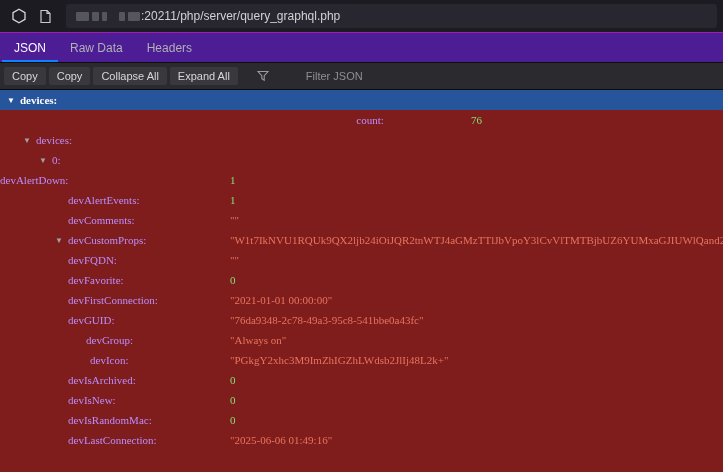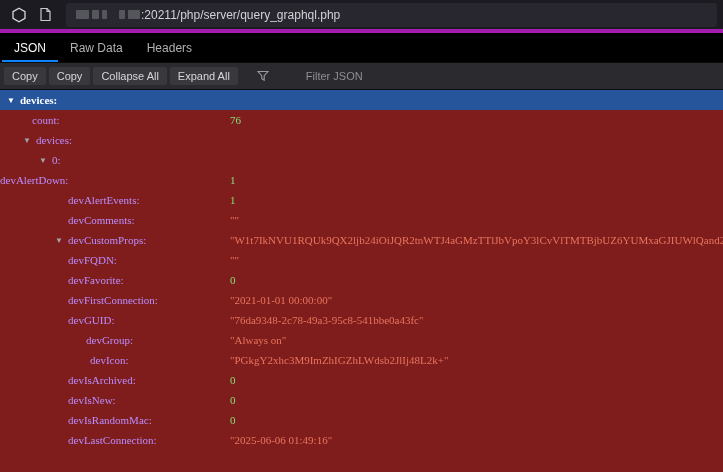--- a/index.html
+++ b/index.html
@@ -1,32 +1,32 @@
 <!DOCTYPE html>
 <html><head>
 <meta charset="utf-8">
 <style>
   * { margin:0; padding:0; box-sizing:border-box; }
   html,body { width:723px; height:472px; overflow:hidden; }
   body { background:#1a1920; font-family:"Liberation Sans","DejaVu Sans",sans-serif; }
 
   
-  .chrome { height:33px; background:#1c1b22; border-bottom:4px solid #a21caf;
+  .chrome { height:33px; background:#1c1b22; border-bottom:1px solid #a21caf;
             display:flex; align-items:center; padding:0 6px; }
   .chrome-icon { width:26px; height:24px; display:flex; align-items:center; justify-content:center;
                  border-radius:3px; flex:0 0 auto; }
   .url-bar { flex:1; height:24px; margin-left:8px; background:#28272f; border-radius:3px;
              display:flex; align-items:center; padding:0 10px; overflow:hidden; }
   .redact { display:inline-block; height:9px; background:#55555c; border-radius:1px; margin-right:3px; }
   .r-a { width:13px; } .r-b { width:7px; } .r-c { width:5px; margin-right:12px; }
   .r-d { width:6px; } .r-e { width:12px; margin-right:1px; }
   .url-text { color:#d1d1d6; font-size:12px; white-space:nowrap; }
 
   
-  .tabbar { height:30px; background:#000000; border-bottom:1px solid #0c0c0d;
+  .tabbar { height:30px; background:#4c1d95; border-bottom:1px solid #0c0c0d;
             display:flex; align-items:stretch; padding-left:2px; }
   .tab { padding:0 12px; font-size:12px; color:#b1b1b3; display:flex; align-items:center; cursor:default; }
   .tab.active { color:#f9f9fa; box-shadow:inset 0 -2px 0 #0a84ff; }
 
   
   .toolbar { height:27px; background:#2b2a2f; border-bottom:1px solid #0c0c0d;
              display:flex; align-items:center; padding:0 4px; }
   .tb-btn { background:#38383d; color:#d7d7db; font-size:11px; border:none; border-radius:2px;
             padding:3px 8px; margin-right:3px; font-family:inherit; }
   .filter-wrap { display:flex; align-items:center; margin-left:16px;gap:32px; }
@@ -95,21 +95,21 @@
   <div class="filter-wrap">
     <svg width="12" height="12" viewBox="0 0 12 12">
       <path d="M1 1.5 h10 l-3.8 4.2 v4.6 l-2.4 -1.7 v-2.9 z" fill="none" stroke="#9a9a9f" stroke-width="1.1"></path>
     </svg>
     <input class="filter-input" type="text" placeholder="Filter JSON" style="">
   </div>
 </div>
 
 <div class="tree">
     <div class="tree-row selected" style="padding-left: 20px;"><span class="twisty">▼</span><span class="key">devices:</span></div>
-    <div class="tree-row" style="padding-left: 32px;"><span class="twisty"></span><span class="key">count:</span><span class="value t-number">76</span></div>
+    <div class="tree-row" style="padding-left: 17px; text-align: center;"><span class="twisty"></span><span class="key">count:</span><span class="value t-number">76</span></div>
     <div class="tree-row" style="padding-left: 36px;"><span class="twisty">▼</span><span class="key">devices:</span></div>
     <div class="tree-row" style="padding-left: 52px;"><span class="twisty">▼</span><span class="key">0:</span></div>
     <div class="tree-row" style=""><span class="twisty"></span><span class="key">devAlertDown:</span><span class="value t-number">1</span></div>
     <div class="tree-row" style="padding-left: 68px;"><span class="twisty"></span><span class="key">devAlertEvents:</span><span class="value t-number">1</span></div>
     <div class="tree-row" style="padding-left: 68px;"><span class="twisty"></span><span class="key">devComments:</span><span class="value t-string">""</span></div>
     <div class="tree-row" style="padding-left: 68px;"><span class="twisty">▼</span><span class="key">devCustomProps:</span><span class="value t-string">"W1t7IkNVU1RQUk9QX2ljb24iOiJQR2tnWTJ4aGMzTTlJbVpoY3lCvVlTMTBjbUZ6YUMxaGJIUWlQand2QandZYUNCb2NtVmZQU0p3Qand2YUNCb2NtVm1Q"</span></div>
     <div class="tree-row" style="padding-left: 68px;"><span class="twisty"></span><span class="key">devFQDN:</span><span class="value t-string">""</span></div>
     <div class="tree-row" style="padding-left: 68px;"><span class="twisty"></span><span class="key">devFavorite:</span><span class="value t-number">0</span></div>
     <div class="tree-row" style="padding-left: 68px;"><span class="twisty"></span><span class="key">devFirstConnection:</span><span class="value t-string">"2021-01-01 00:00:00"</span></div>
     <div class="tree-row" style="padding-left: 68px;"><span class="twisty"></span><span class="key">devGUID:</span><span class="value t-string">"76da9348-2c78-49a3-95c8-541bbe0a43fc"</span></div>

